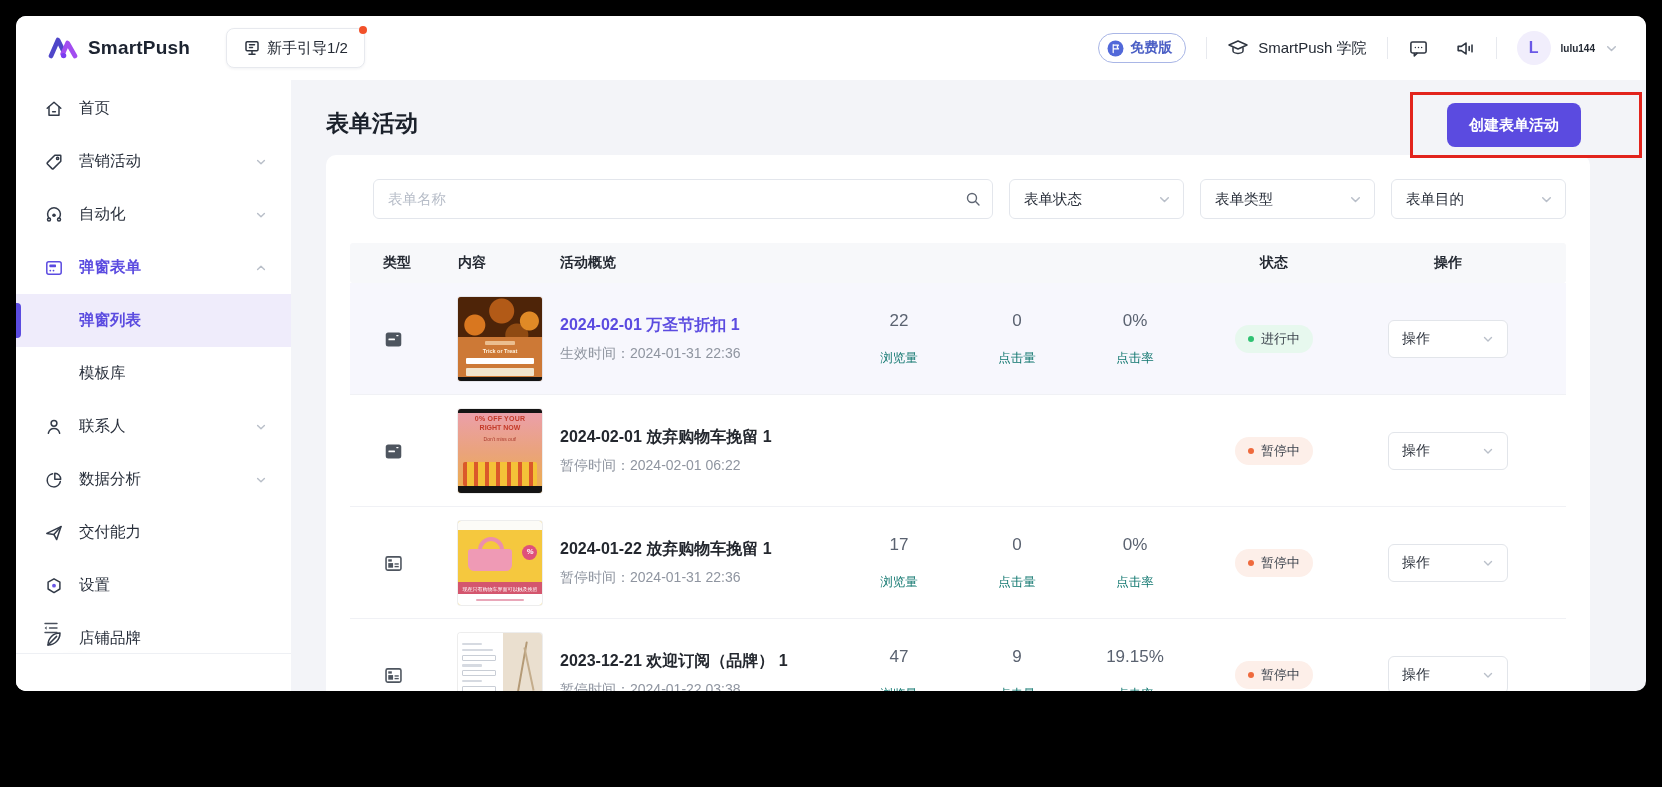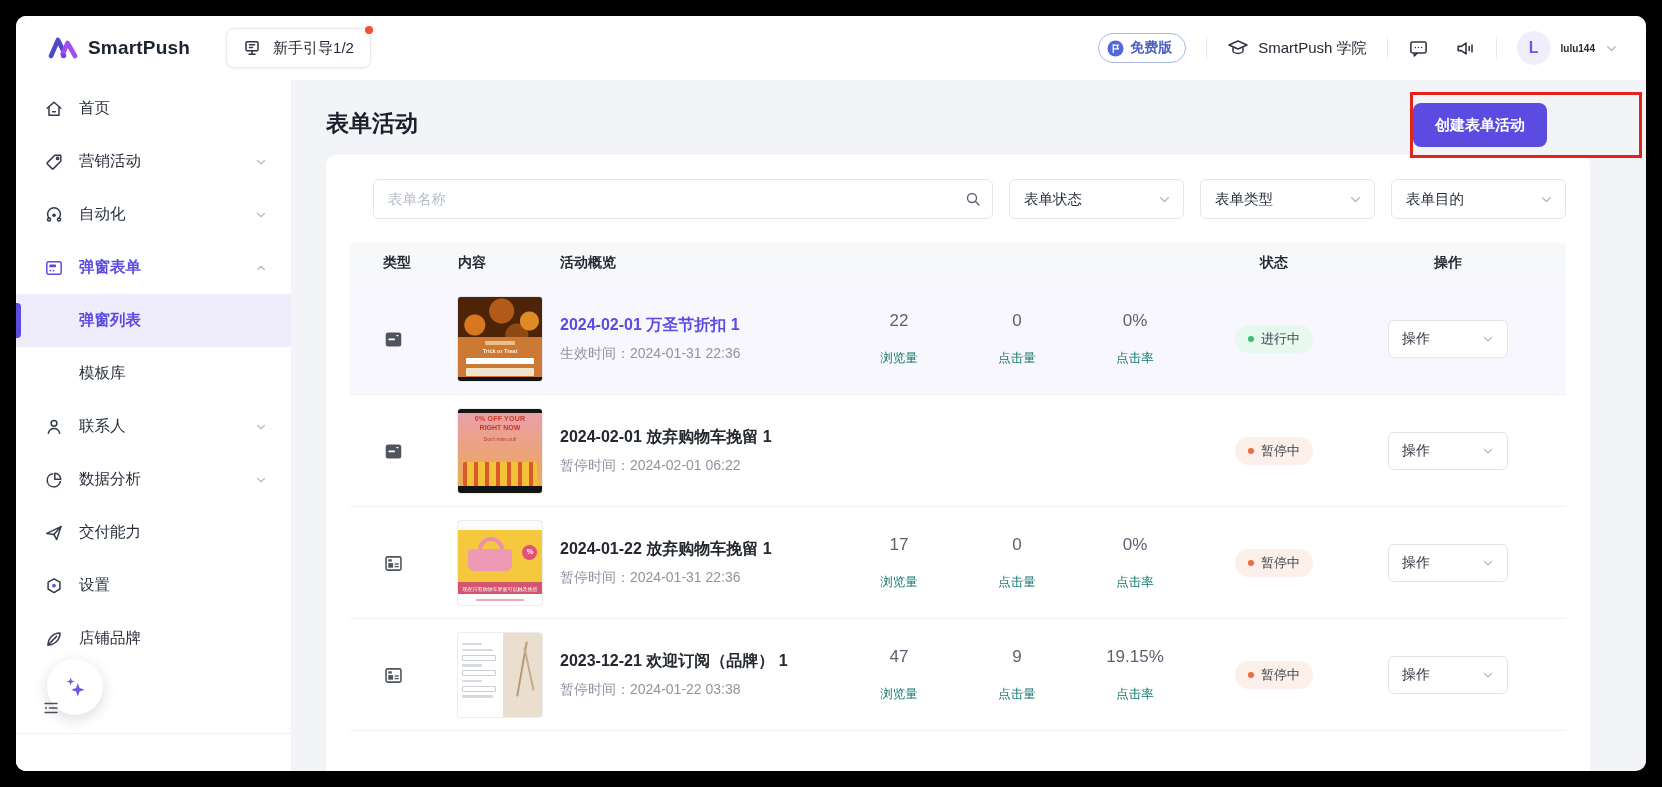--- a/index.html
+++ b/index.html
@@ -2,30 +2,30 @@
 <html style="--accent: #5b4be0; --annotation: #e2241d; --running: #2fc272; --paused: #ef6a3d;"><head>
 <meta charset="utf-8">
 <style>
   * { box-sizing: border-box; }
   html,body { margin:0; padding:0; }
   body {
     width:1662px; height:787px; background:#000; position:relative; overflow:hidden;
     font-family:"Liberation Sans","DejaVu Sans",sans-serif; color:#242a34;
   }
   .app {
-    position:absolute; left:16px; top:16px; width:1630px; height:755px;
+    position:absolute; left:16px; top:16px; width:1630px; height:675px;
     background:#f3f4f8; border-radius:10px; overflow:hidden; display:flex; flex-direction:column;
   }
   
   .topbar { height:64px; background:#fff; display:flex; align-items:center; padding:0 28px 0 32px; flex:0 0 64px; }
   .brand-wrap { display:flex; align-items:center; gap:10px; }
   .brand-name { font-size:19px; font-weight:700; color:#1c2330; letter-spacing:.2px; }
   .guide-badge {
     margin-left:36px; position:relative; height:40px; padding:0 16px; background:#fff;
-    border:1px solid #e7e9ee; border-radius:8px; display:flex; align-items:center; gap:12px;
+    border:1px solid #e7e9ee; border-radius:8px; display:flex; align-items:center; gap:6px;
     font-size:15px; color:#242a34; box-shadow:0 1px 3px rgba(20,30,60,.06); cursor:pointer;
   }
   .guide-badge .reddot { position:absolute; top:-3px; right:-3px; width:8px; height:8px; border-radius:50%; background:#f2512a; }
   .top-spacer { flex:1; }
   .plan-pill {
     height:30px; padding:0 13px 0 8px; border:1px solid #a9b6e6; border-radius:999px;
     display:flex; align-items:center; gap:6px; font-size:14px; color:#4b5fc5; font-weight:600; cursor:pointer;
   }
   .vdiv { width:1px; height:22px; background:#e7e9ee; margin:0 20px; }
   .academy { display:flex; align-items:center; gap:9px; font-size:15px; color:#242a34; cursor:pointer; }
@@ -57,21 +57,21 @@
   .nav-item svg.chev.up { transform:rotate(180deg); }
   .ai-fab { position:absolute; left:31px; top:579px; width:56px; height:56px; border-radius:50%;
     background:#fff; box-shadow:0 4px 14px rgba(40,40,90,.16); display:flex; align-items:center; justify-content:center; cursor:pointer; }
   .collapse-btn { position:absolute; left:26px; bottom:50px; cursor:pointer; }
   .sidebar-footer { position:absolute; left:0; right:0; bottom:0; height:38px; border-top:1px solid #eef0f4; background:#fff; }
 
   
   .page-head { padding-top:28px; }
   .page-title { font-size:23px; font-weight:800; color:#1b212b; }
   .annotation { position:absolute; top:12px; right:4px; width:232px; height:66px;
-    border:3px solid var(--annotation); display:flex; align-items:center; justify-content:flex-start; padding-right:24px; }
+    border:3px solid var(--annotation); display:flex; align-items:center; justify-content:center; padding-right:24px; }
   .create-btn { height:44px; padding:0 22px; background:var(--accent); color:#fff; border:none; border-radius:8px;
     font-size:15px; font-weight:700; cursor:pointer; font-family:inherit; }
 
   
   .card { margin-top:16px; background:#fff; border-radius:10px; padding:24px 24px 0; min-height:720px; }
   .filters { display:grid; grid-template-columns:620px 1fr 1fr 1fr; gap:16px;margin-left:23px; }
   .search-box { position:relative; }
   .search-box input { width:100%; height:40px; border:1px solid #e3e6ec; border-radius:6px; padding:0 38px 0 14px;
     font-size:14.5px; color:#2b313c; outline:none; font-family:inherit; }
   .search-box input::placeholder { color:#b7bdc8; }

